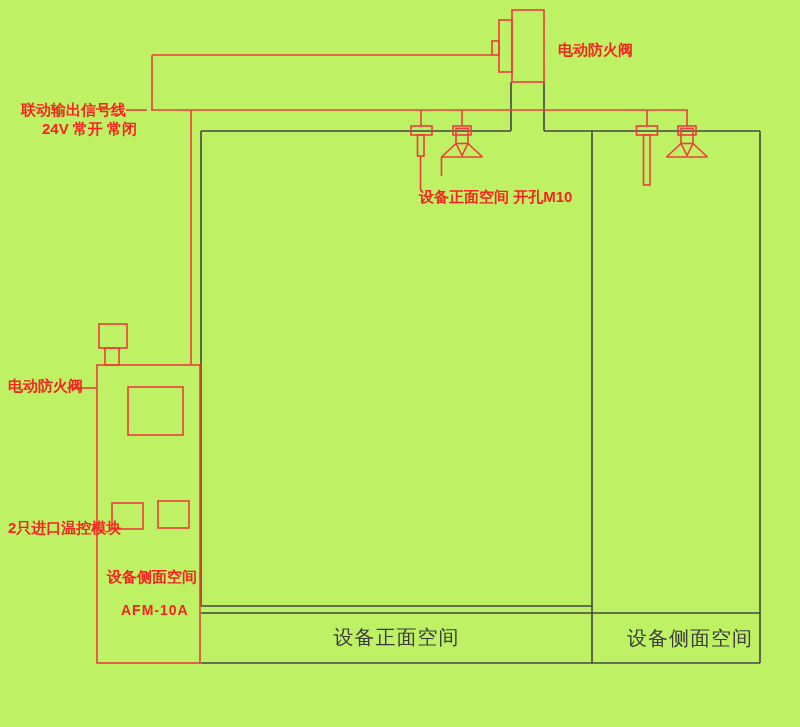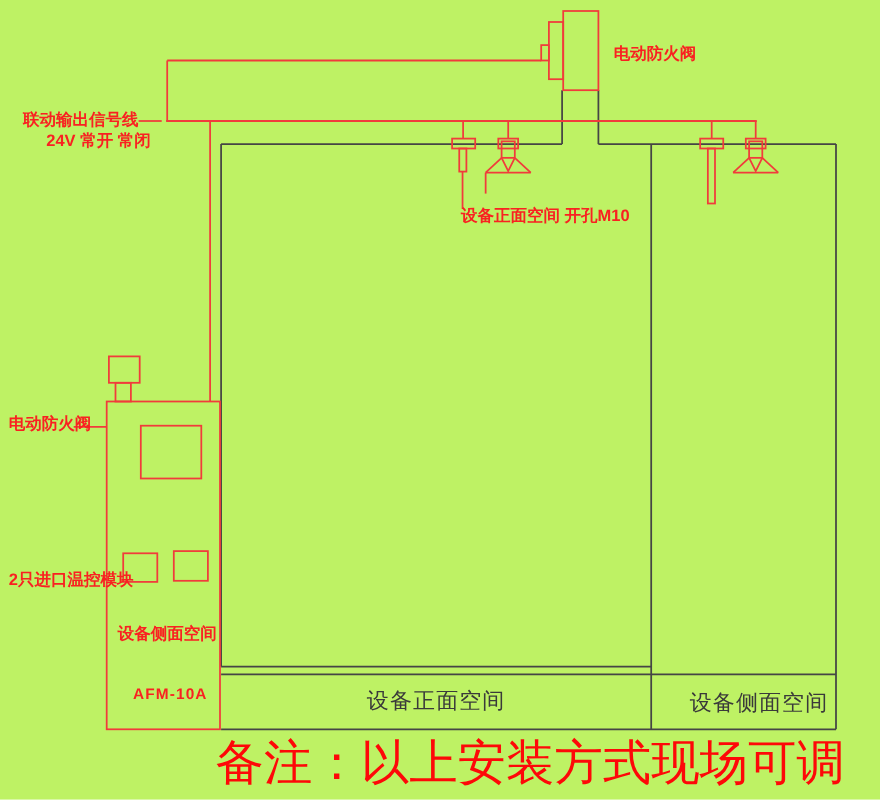--- a/index.html
+++ b/index.html
@@ -24,21 +24,20 @@
     position: absolute;
     color: #f92121;
     font-size: 15px;
     font-weight: bold;
     white-space: nowrap;
     line-height: 1.1;
   }
   .lbl-model {
     font-size: 14px;
     letter-spacing: 1px;
-    margin-top: 20px;
   }
   .space-lbl {
     position: absolute;
     color: #3a3a3a;
     font-family: "Liberation Serif", serif;
     font-size: 20px;
     letter-spacing: 1px;
     font-weight: normal;
     display: flex;
     align-items: center;
@@ -166,15 +165,14 @@
   <div class="lbl" style="left:8px; top:520px;">2只进口温控模块</div>
 
   <div class="lbl" style="left:107px; top:569px;">设备侧面空间</div>
 
   <div class="lbl lbl-model" style="left:121px; top:603px;">AFM-10A</div>
 
   <div class="space-lbl" style="left:201px; top:613px; width:391px; height:48px;">设备正面空间</div>
 
   <div class="space-lbl" style="left:592px; top:613px; width:196px; height:50px;">设备侧面空间</div>
 
-  <div class="note">备注：以上安装方式现场可调</div>
 
 </div>
 
 </body></html>

